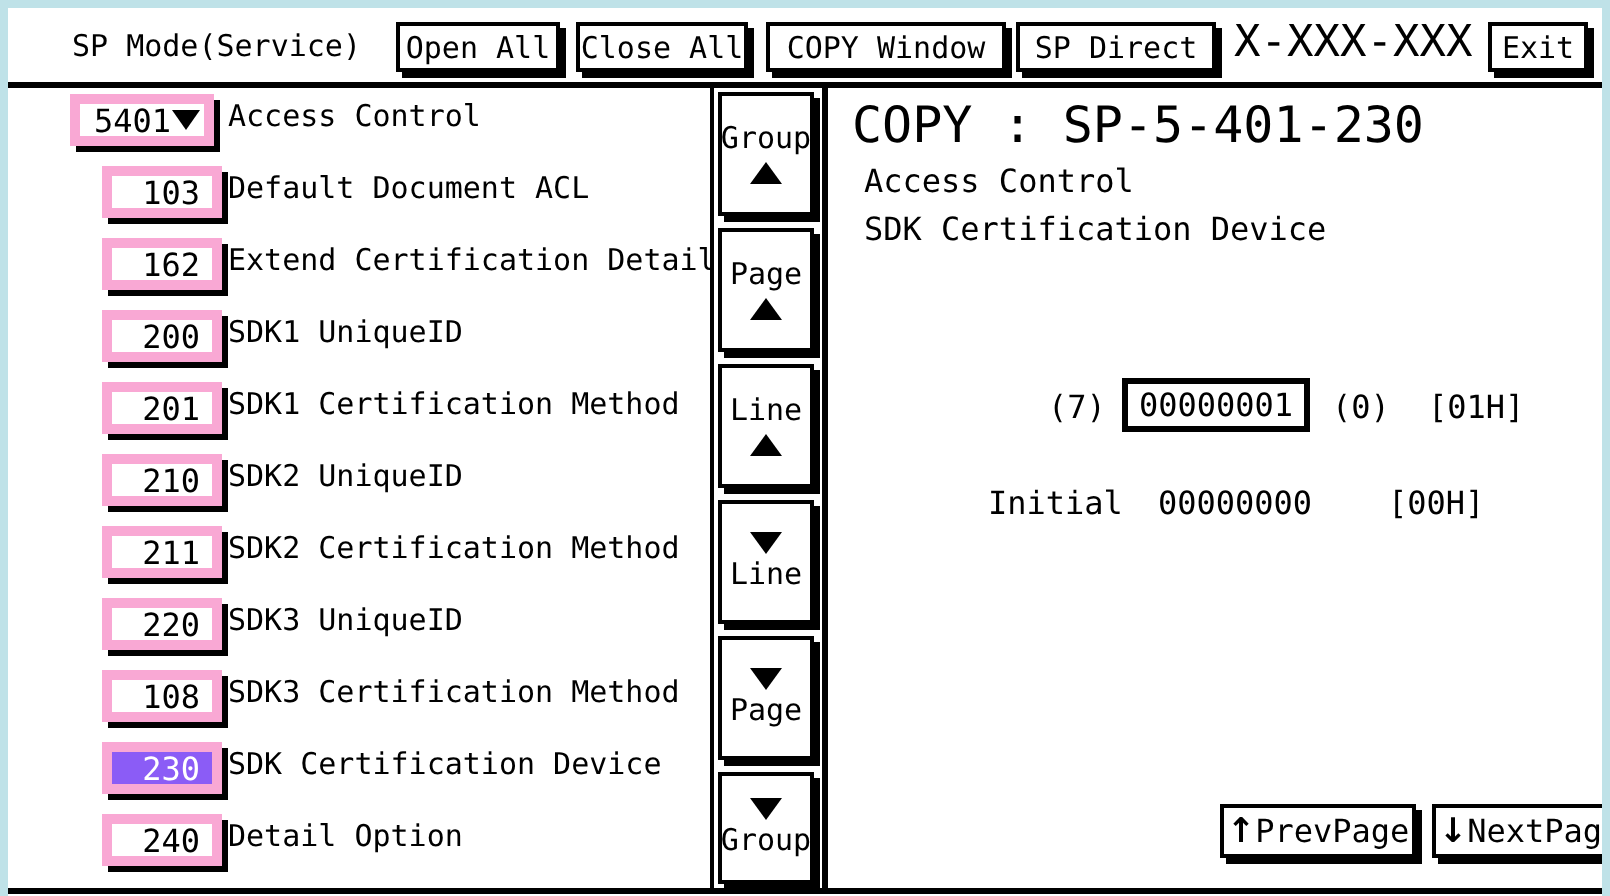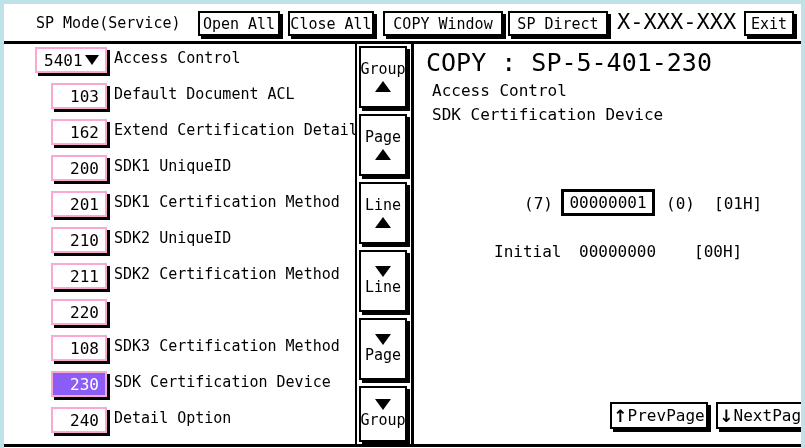--- a/index.html
+++ b/index.html
@@ -123,21 +123,21 @@
     width: 351px;
     height: 32px;
   }
   .sp-code {
     position: absolute;
     box-sizing: border-box;
     top: 3px;
     width: 56px;
     height: 26px;
     background: #ffffff;
-    border: 2px solid #f9a8d4;
+    border: 5px solid #f9a8d4;
     box-shadow: 3px 3px 0 0 #000000;
     display: flex;
     align-items: center;
     justify-content: flex-end;
     padding-right: 6px;
     font-size: 16px;
     color: #000000;
   }
   .sp-code.group  { left: 31px; width: 72px; justify-content: space-between; padding-left: 7px; padding-right: 6px; }
   .sp-code.indent { left: 47px; padding-left: 44px; }
@@ -358,20 +358,21 @@
           <div class="sp-label">SDK2 UniqueID</div>
         </div>
 
         <div class="sp-row" style="top:216px;">
           <div class="sp-code indent">211</div>
           <div class="sp-label">SDK2 Certification Method</div>
         </div>
 
         <div class="sp-row" style="top:252px;">
           <div class="sp-code indent">220</div>
+          <div class="sp-label">SDK3 UniqueID</div>
         </div>
 
         <div class="sp-row" style="top:288px;">
           <div class="sp-code indent">108</div>
           <div class="sp-label">SDK3 Certification Method</div>
         </div>
 
         <div class="sp-row" style="top:324px;">
           <div class="sp-code indent selected">230</div>
           <div class="sp-label">SDK Certification Device</div>

